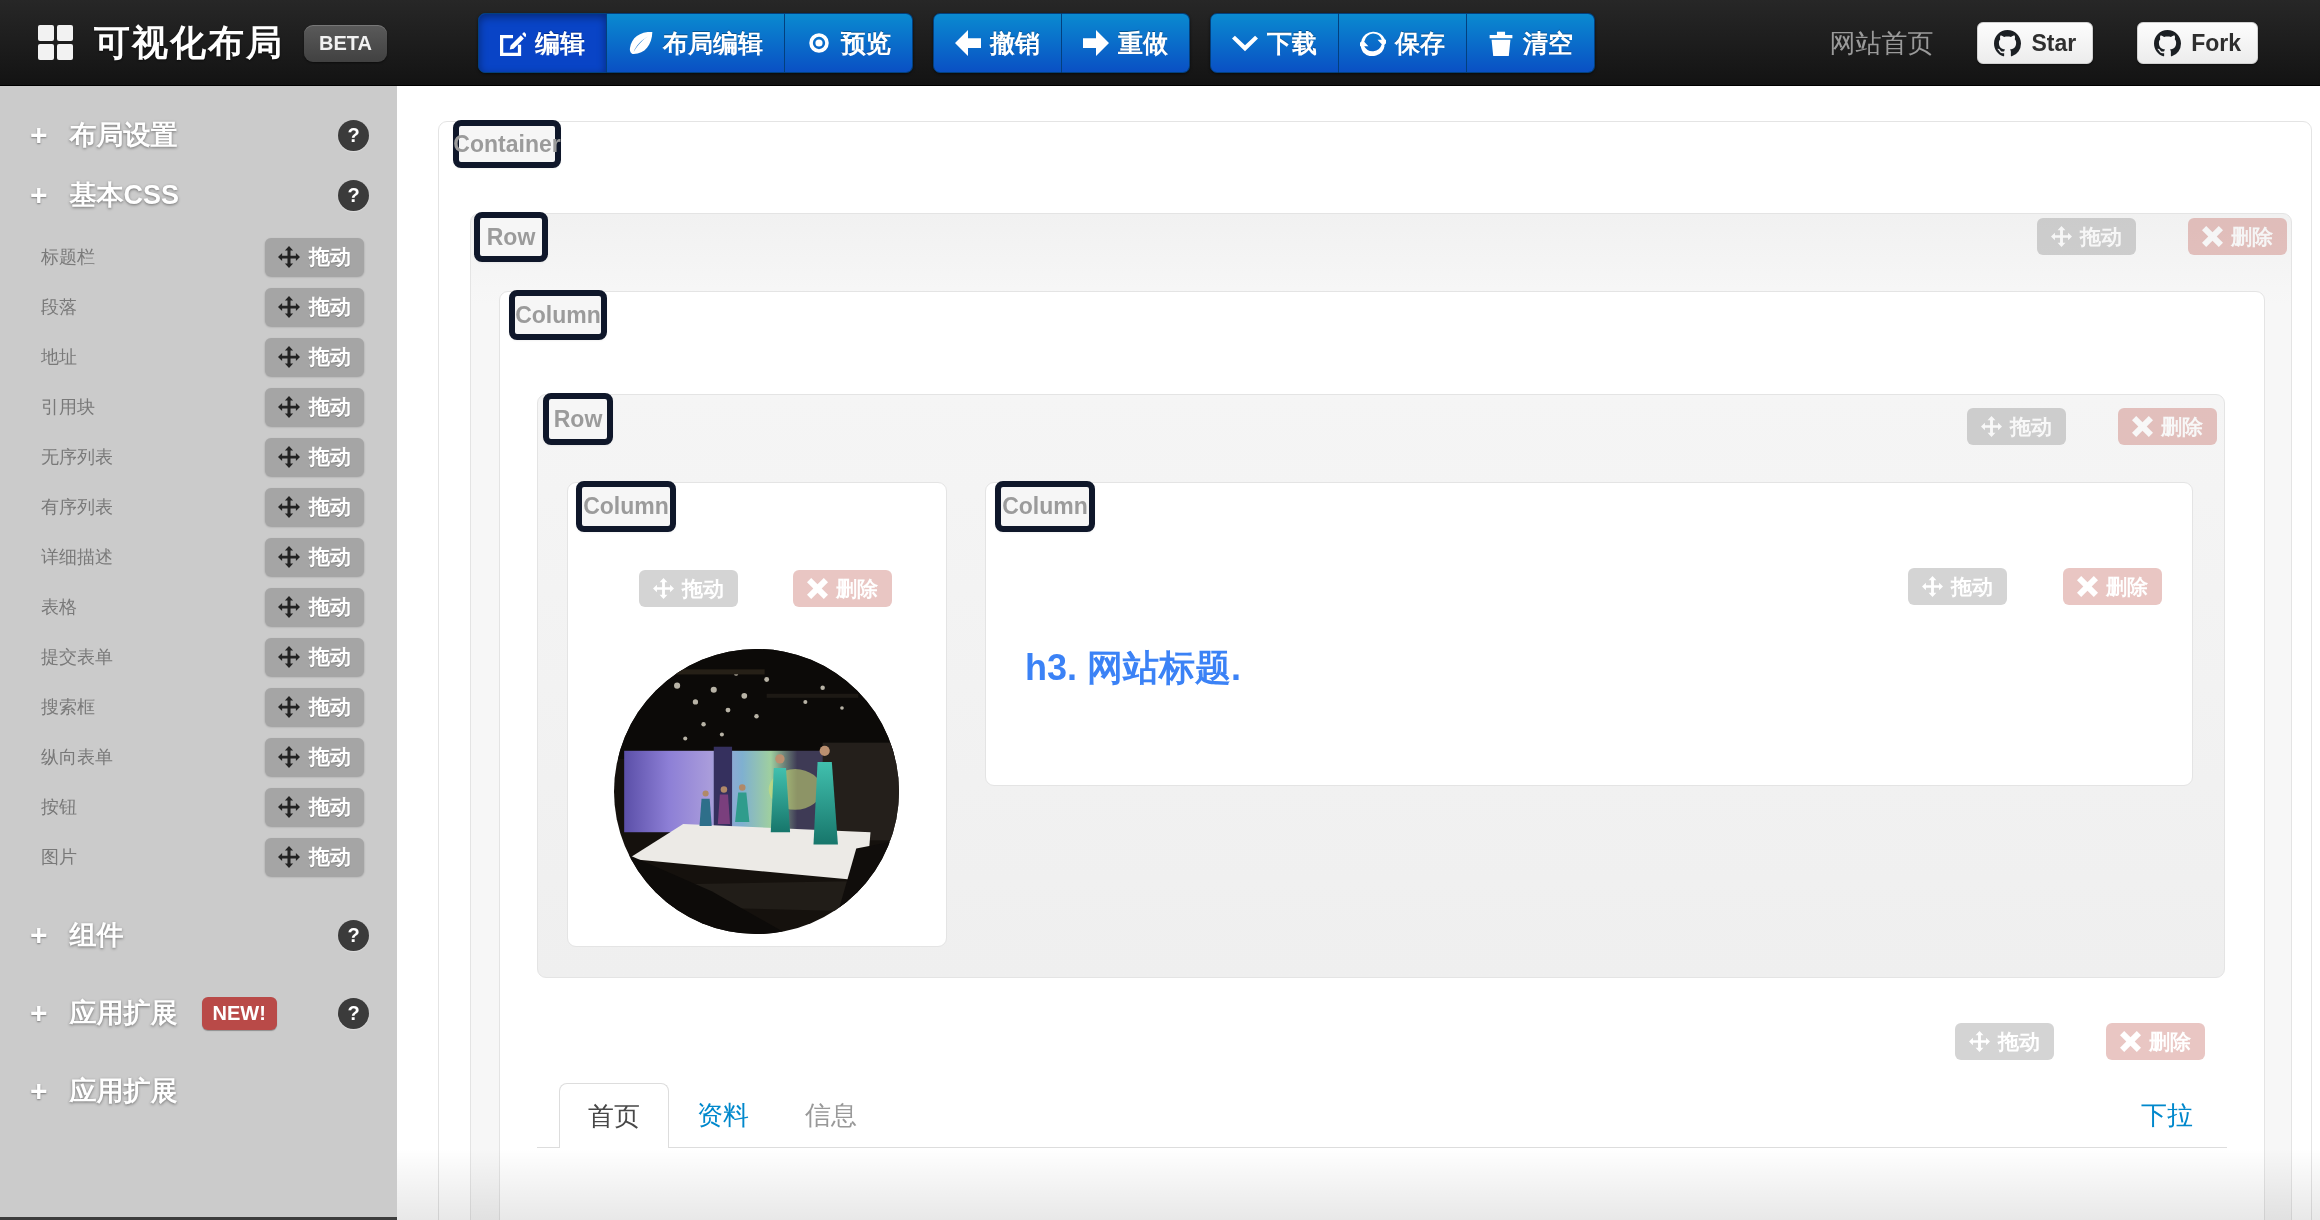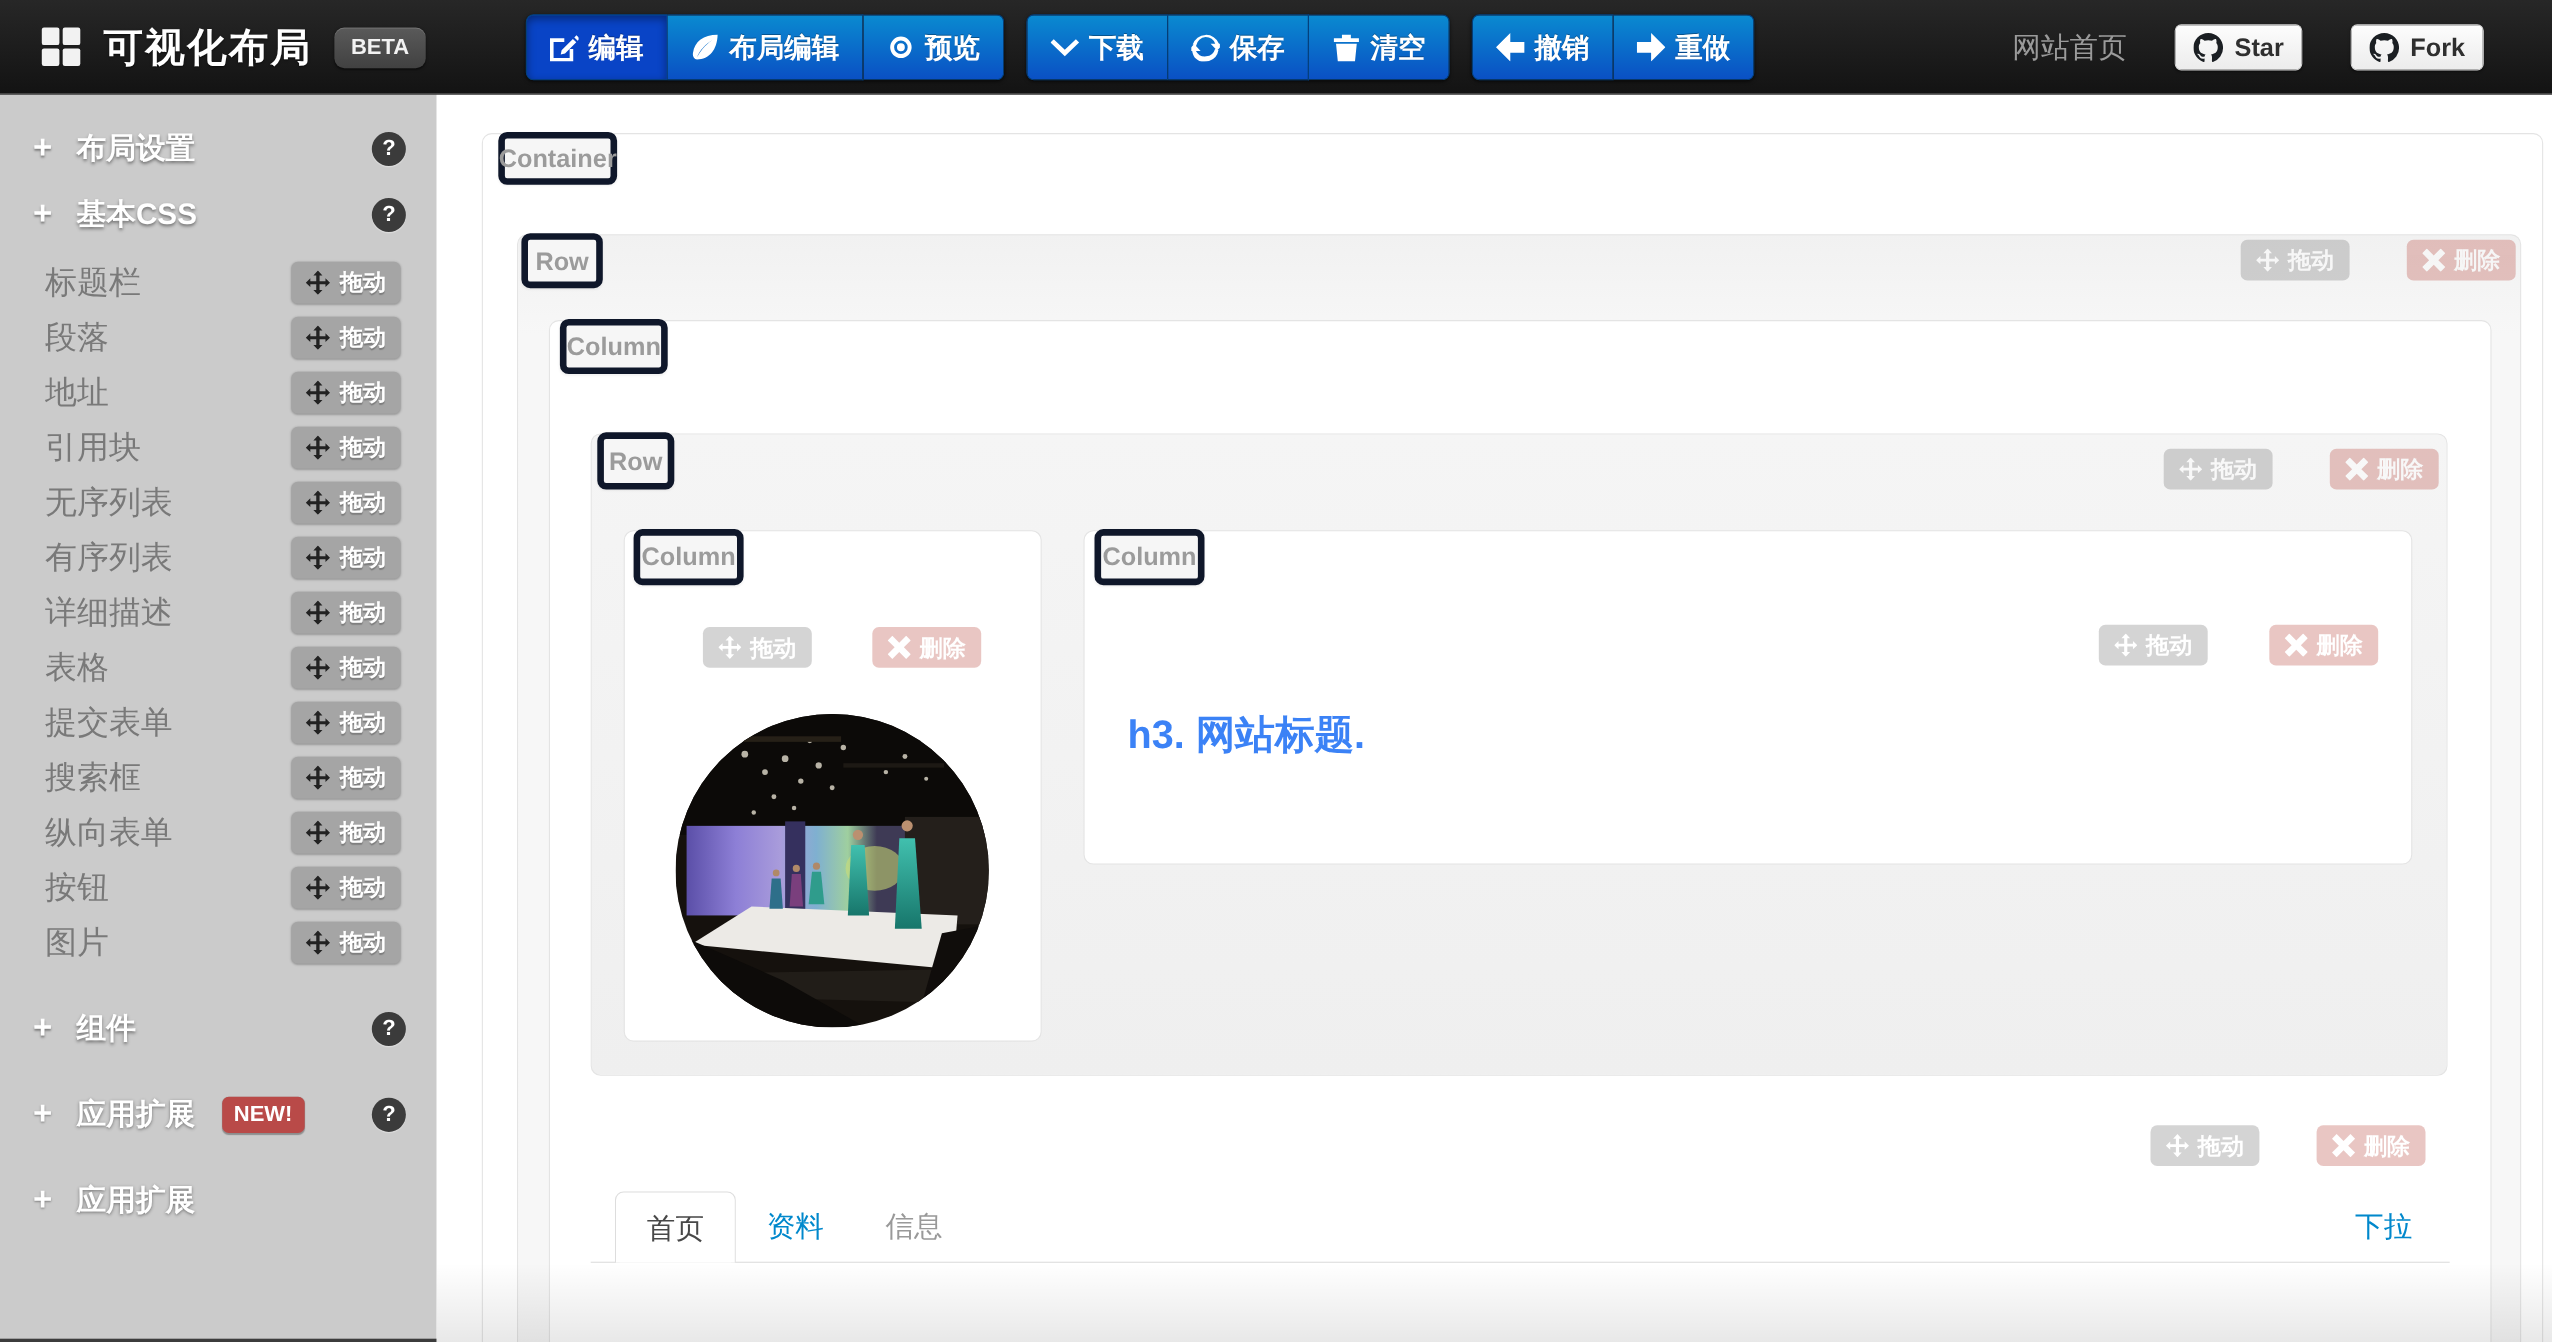--- a/index.html
+++ b/index.html
@@ -39,21 +39,21 @@
     margin-bottom:14px; cursor:pointer; }
   .plus-glyph { color:#fff; font-size:30px; font-weight:bold; text-shadow:0 1px 2px rgba(0,0,0,.4); line-height:1; }
   .side-header-label { color:#fff; font-size:27px; font-weight:bold; text-shadow:0 1px 3px rgba(0,0,0,.45); }
   .new-badge { background:#b94a48; color:#fff; font-size:20px; font-weight:bold; padding:5px 11px; border-radius:6px;
     margin-left:2px; box-shadow:0 1px 1px rgba(0,0,0,.3); }
   .help-badge { position:absolute; right:28px; width:31px; height:31px; border-radius:50%; background:#3b3b3b;
     color:#fff; font-size:20px; font-weight:bold; display:flex; align-items:center; justify-content:center;
     box-shadow:0 1px 1px rgba(255,255,255,.35); cursor:pointer; }
   .side-items { margin-bottom:12px; }
   .side-item { display:flex; align-items:center; height:50px; padding:0 33px 0 41px; }
-  .side-item-label { color:#797979; font-size:29px; flex:1; }
+  .side-item-label { color:#797979; font-size:18px; flex:1; }
   .drag-btn { display:flex; align-items:center; gap:9px; height:38px; padding:0 13px; border-radius:6px;
     background:#a5a5a5; color:#fff; font-size:21px; font-weight:bold; text-shadow:0 1px 1px rgba(0,0,0,.25);
     box-shadow:0 1px 2px rgba(0,0,0,.25); cursor:grab; }
   .drag-btn svg { width:22px; height:22px; fill:#222; }
   .side-gap { height:18px; }
 
   
   .canvas { position:absolute; left:397px; top:86px; width:1923px; height:1134px; background:#fff; overflow:hidden; }
   .canvas::after { content:""; position:absolute; left:0; bottom:0; width:100%; height:72px; pointer-events:none;
     background:linear-gradient(180deg,rgba(0,0,0,0),rgba(0,0,0,.09)); }
@@ -179,49 +179,49 @@
       <div class="nav-btn">
         <svg viewBox="0 0 16 16">
             <use href="#i-eye"></use>
           </svg>
         <span>预览</span>
       </div>
     </div>
     <div class="btn-group">
       <div class="nav-btn">
         <svg viewBox="0 0 16 16">
+            <use href="#i-arr-left"></use>
+          </svg>
+        <span>撤销</span>
+      </div>
+      <div class="nav-btn">
+        <svg viewBox="0 0 16 16">
+            <use href="#i-arr-right"></use>
+          </svg>
+        <span>重做</span>
+      </div>
+    </div>
+    <div class="btn-group">
+      <div class="nav-btn">
+        <svg viewBox="0 0 16 16">
             <use href="#i-chev-down"></use>
           </svg>
         <span>下载</span>
       </div>
       <div class="nav-btn">
         <svg viewBox="0 0 16 16">
             <use href="#i-refresh"></use>
           </svg>
         <span>保存</span>
       </div>
       <div class="nav-btn">
         <svg viewBox="0 0 16 16">
             <use href="#i-trash"></use>
           </svg>
         <span>清空</span>
-      </div>
-    </div>
-    <div class="btn-group">
-      <div class="nav-btn">
-        <svg viewBox="0 0 16 16">
-            <use href="#i-arr-left"></use>
-          </svg>
-        <span>撤销</span>
-      </div>
-      <div class="nav-btn">
-        <svg viewBox="0 0 16 16">
-            <use href="#i-arr-right"></use>
-          </svg>
-        <span>重做</span>
       </div>
     </div>
   </div>
 
   <div class="nav-right">
     <span class="home-link">网站首页</span>
     <div class="gh-btn">
       <svg viewBox="0 0 16 16">
           <use href="#i-github"></use>
         </svg>

